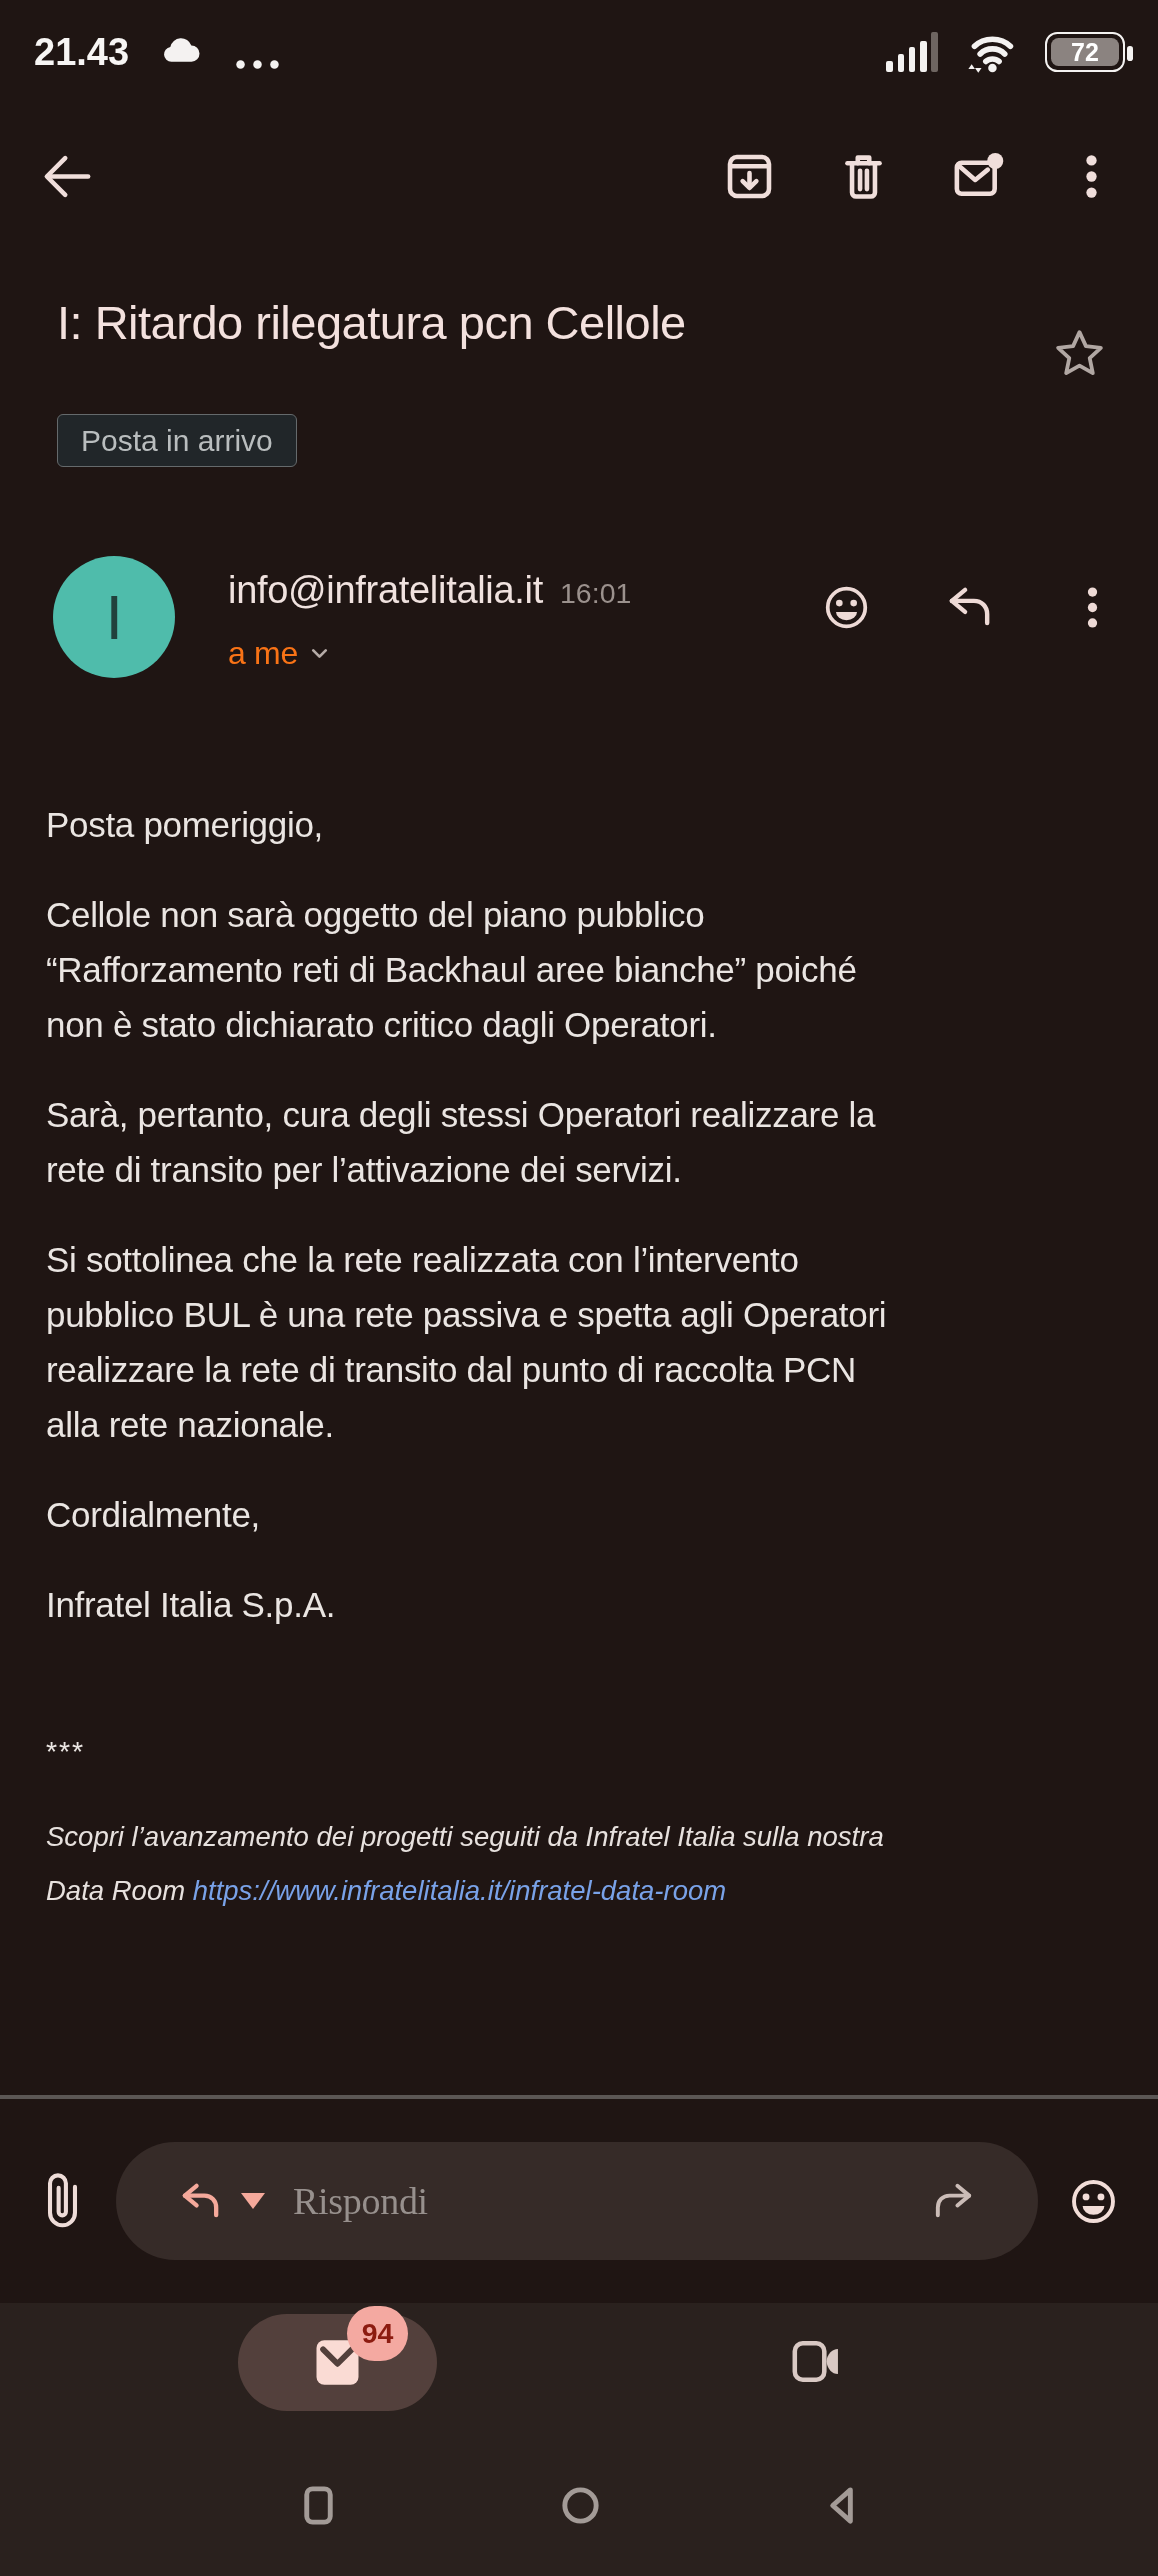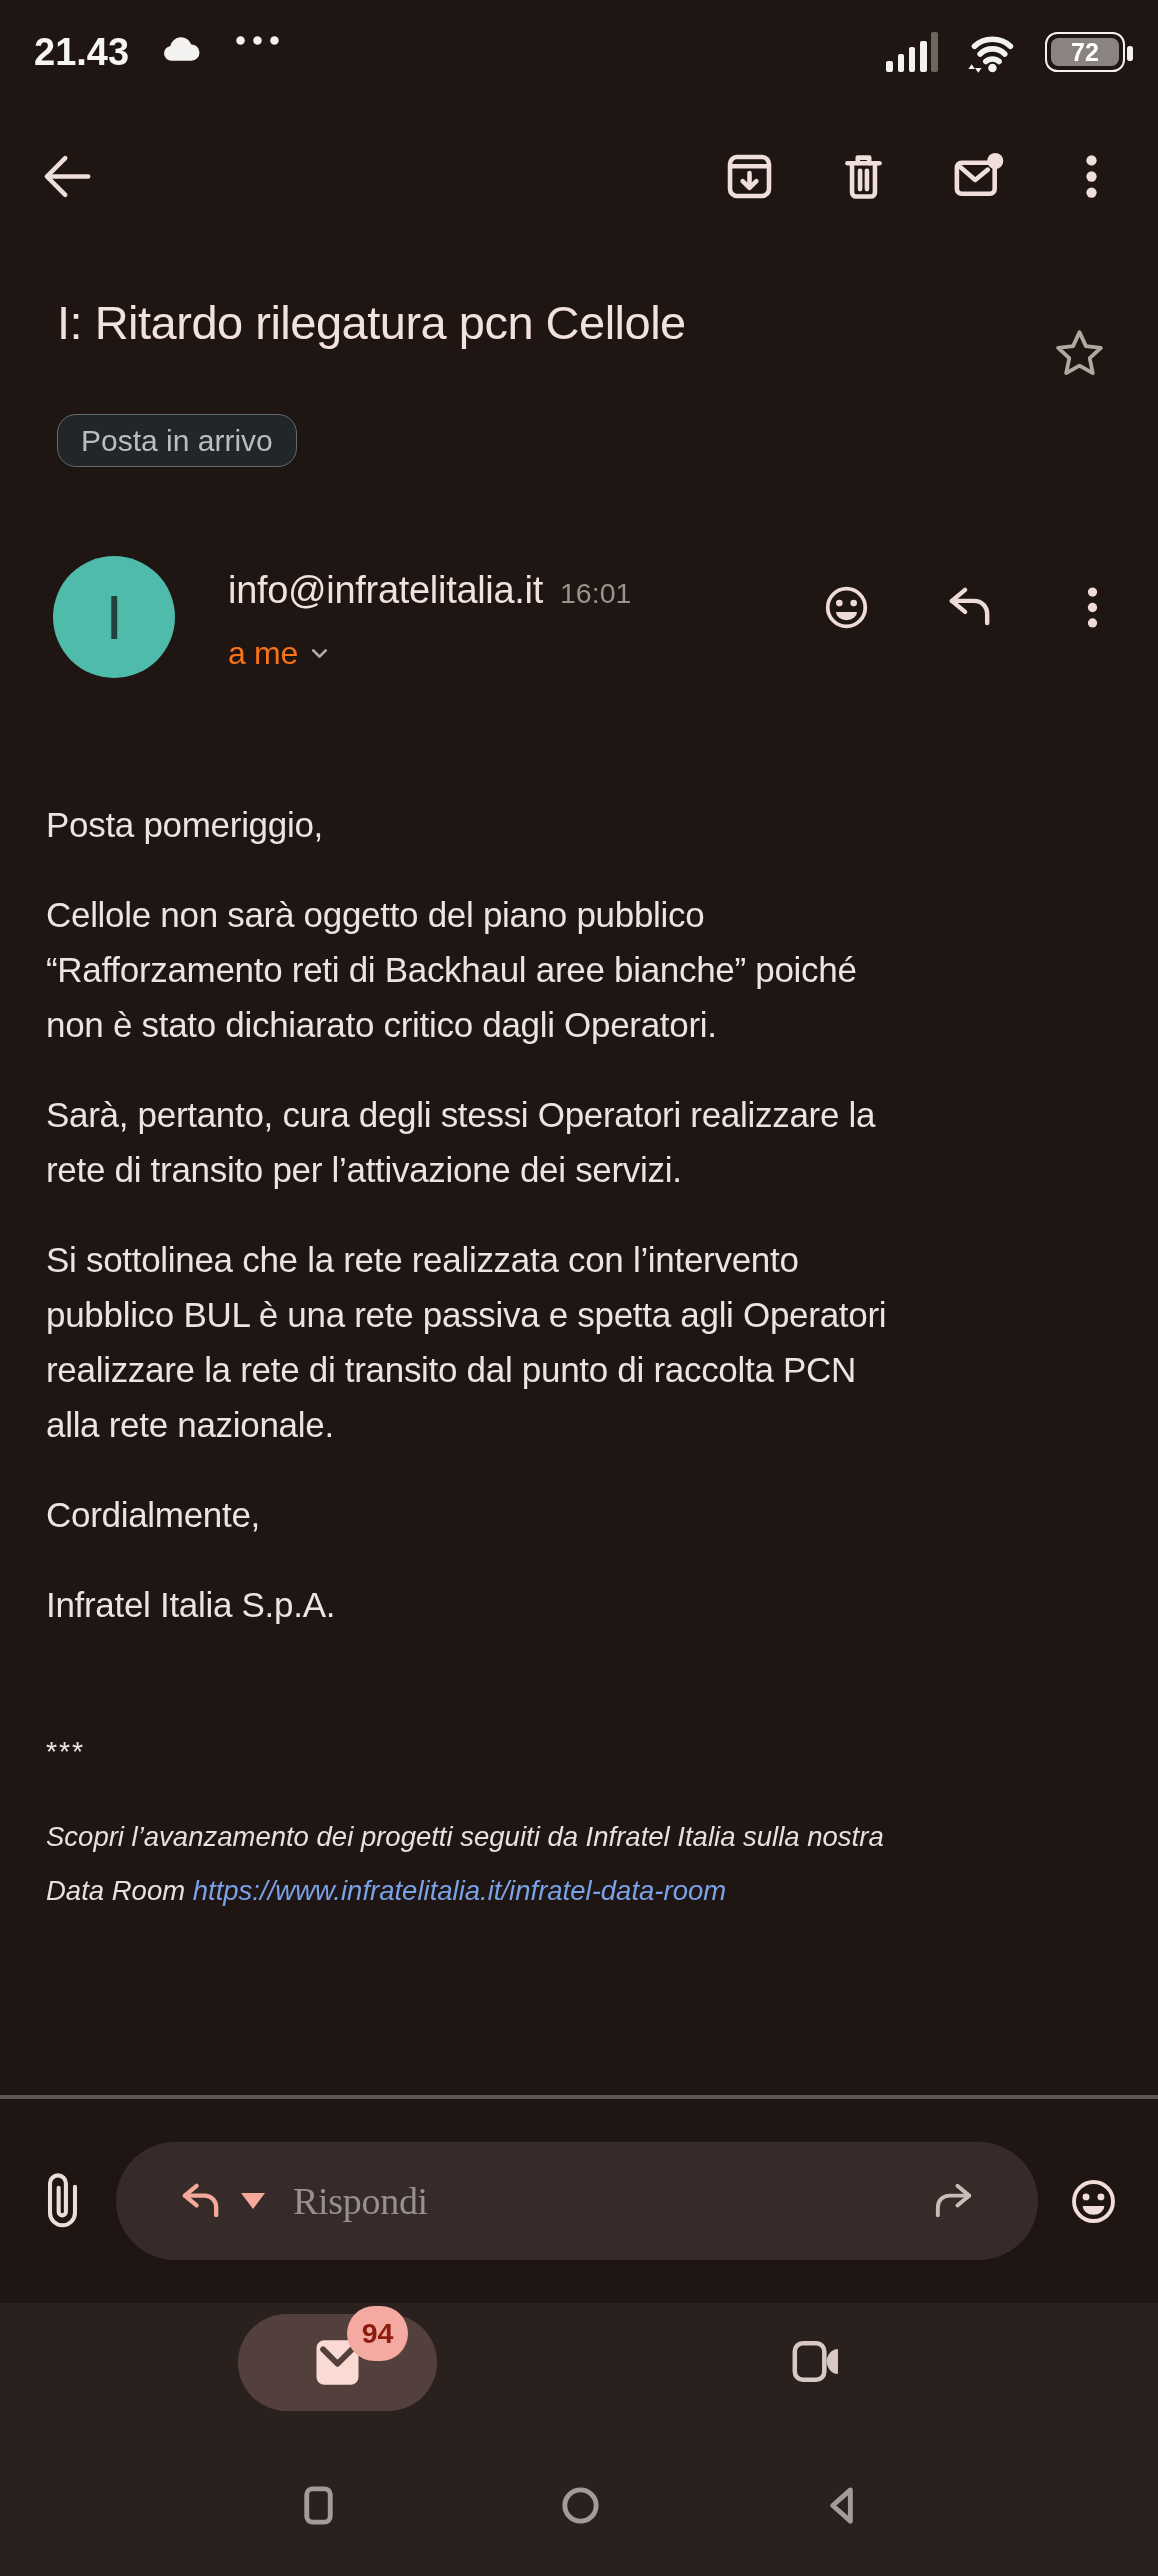--- a/index.html
+++ b/index.html
@@ -5,21 +5,21 @@
   html,body{margin:0;padding:0;background:#000;}
   .phone{
     position:relative;width:1159px;height:2576px;overflow:hidden;
     background:#1f1513;color:#eae5e2;
     font-family:"Liberation Sans", sans-serif;letter-spacing:-0.3px;
   }
   svg{display:block;}
 
   
   .status-bar{height:91px;display:flex;align-items:center;justify-content:space-between;padding:13.3px 34px 0 34px;box-sizing:border-box;}
-  .status-left{display:flex;align-items:flex-start;gap:31px;}
+  .status-left{display:flex;align-items:flex-end;gap:31px;}
   .status-time{font-size:38px;font-weight:700;color:#f7f5f4;letter-spacing:0;}
   .status-right{display:flex;align-items:center;gap:28px;}
   .signal-bars{display:flex;align-items:flex-end;gap:4.7px;height:40px;}
   .signal-bars i{display:block;width:6.6px;background:#f4f2f1;border-radius:1.9px;}
   .signal-bars i:nth-child(1){height:11.4px;}
   .signal-bars i:nth-child(2){height:18px;}
   .signal-bars i:nth-child(3){height:25px;}
   .signal-bars i:nth-child(4){height:31px;}
   .signal-bars i:nth-child(5){height:40px;background:#6e6561;}
   .battery{position:relative;width:80px;height:40px;border:2.8px solid #f4f2f1;border-radius:12.3px;box-sizing:border-box;}
@@ -31,21 +31,21 @@
   .toolbar-actions{display:flex;align-items:center;gap:59px;}
   .icon-pink{color:#f0dedb;}
   .icon-btn{background:none;border:none;padding:0;cursor:pointer;}
 
   
   .subject-row{margin-top:46px;padding:0 51px 0 57px;display:flex;align-items:flex-start;justify-content:space-between;}
   .subject{font-size:47px;line-height:59px;font-weight:400;color:#f3e1de;letter-spacing:-0.5px;}
   .star-wrap{margin-top:32px;color:#b1a7a3;}
 
   .chip-row{padding-left:57px;margin-top:32px;}
-  .chip{display:inline-block;font-size:30px;color:#b9bdbe;background:#212629;border:1.9px solid #656a6c;border-radius:19px;padding:8.5px 23px;letter-spacing:0;}
+  .chip{display:inline-block;font-size:30px;color:#b9bdbe;background:#212629;border:1.9px solid #656a6c;border-radius:6px;padding:8.5px 23px;letter-spacing:0;}
 
   
   .sender-row{margin-top:89px;padding:0 40px 0 53px;display:flex;align-items:flex-start;}
   .avatar{width:122px;height:122px;border-radius:50%;background:#4fbcab;color:#21413c;display:flex;align-items:center;justify-content:center;font-size:63px;font-weight:400;flex:0 0 auto;}
   .sender-main{margin-left:53px;flex:1 1 auto;min-width:0;padding-top:13.3px;}
   .sender-line{display:flex;align-items:baseline;gap:17px;}
   .sender-name{font-size:38px;color:#f0e2df;white-space:nowrap;}
   .sender-time{font-size:28.5px;color:#9b918d;letter-spacing:0;}
   .recipient-line{margin-top:23px;display:flex;align-items:center;gap:9.5px;color:#f97316;font-size:32px;}
   .sender-actions{display:flex;align-items:center;gap:70px;padding-top:25px;color:#eedad6;}

